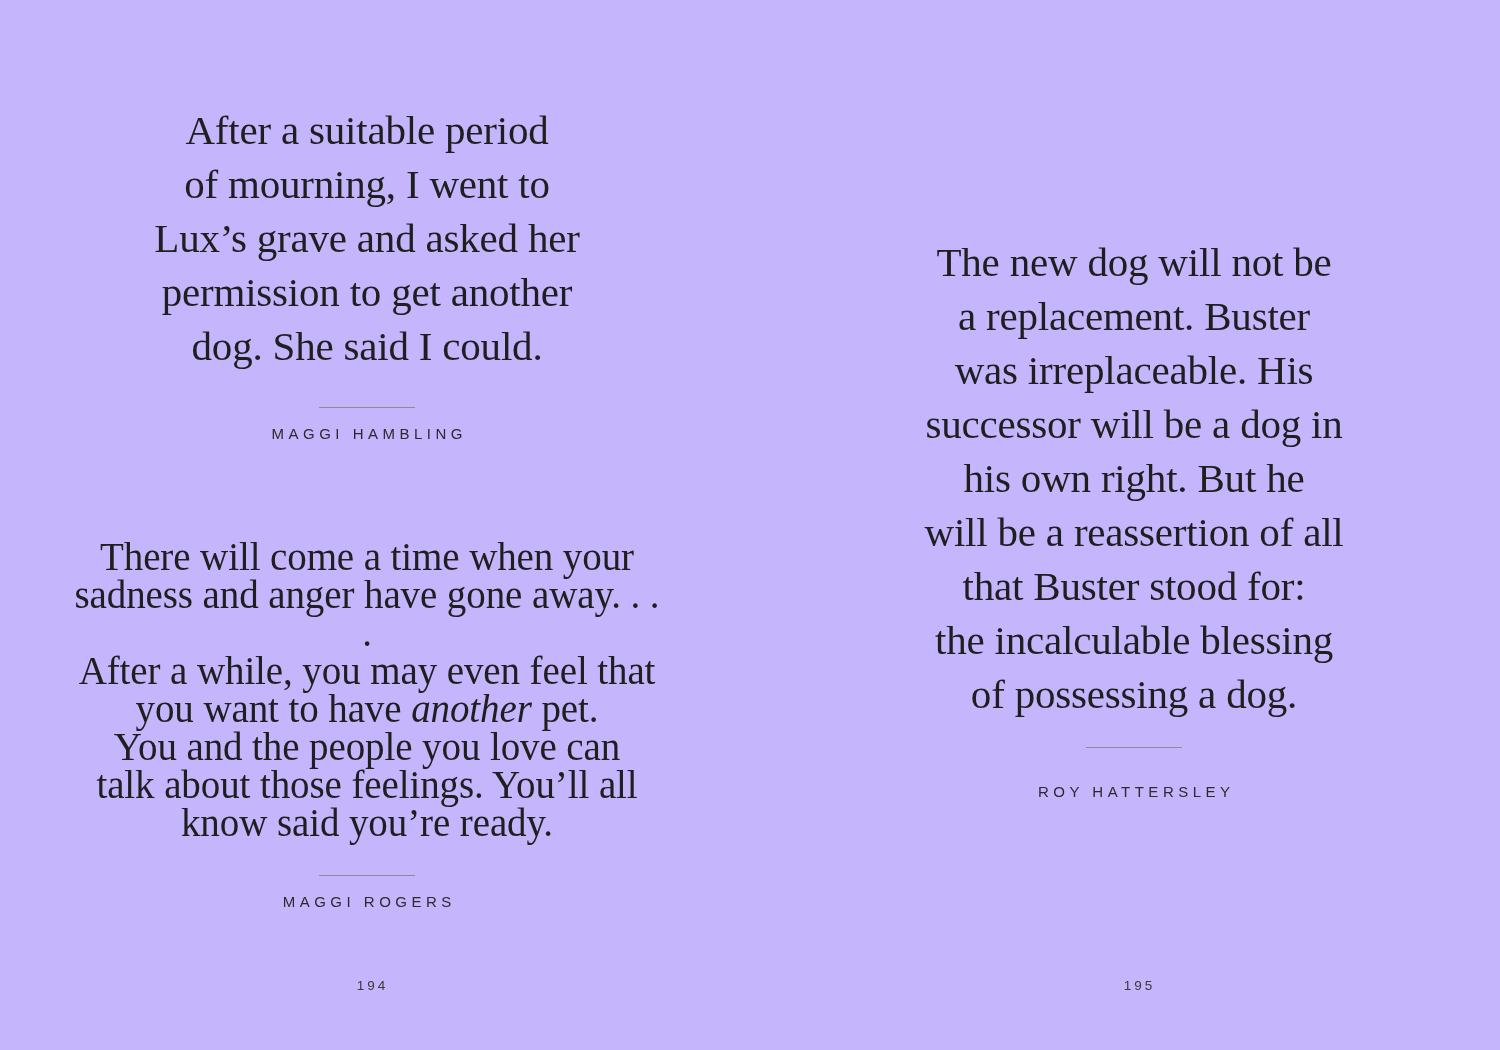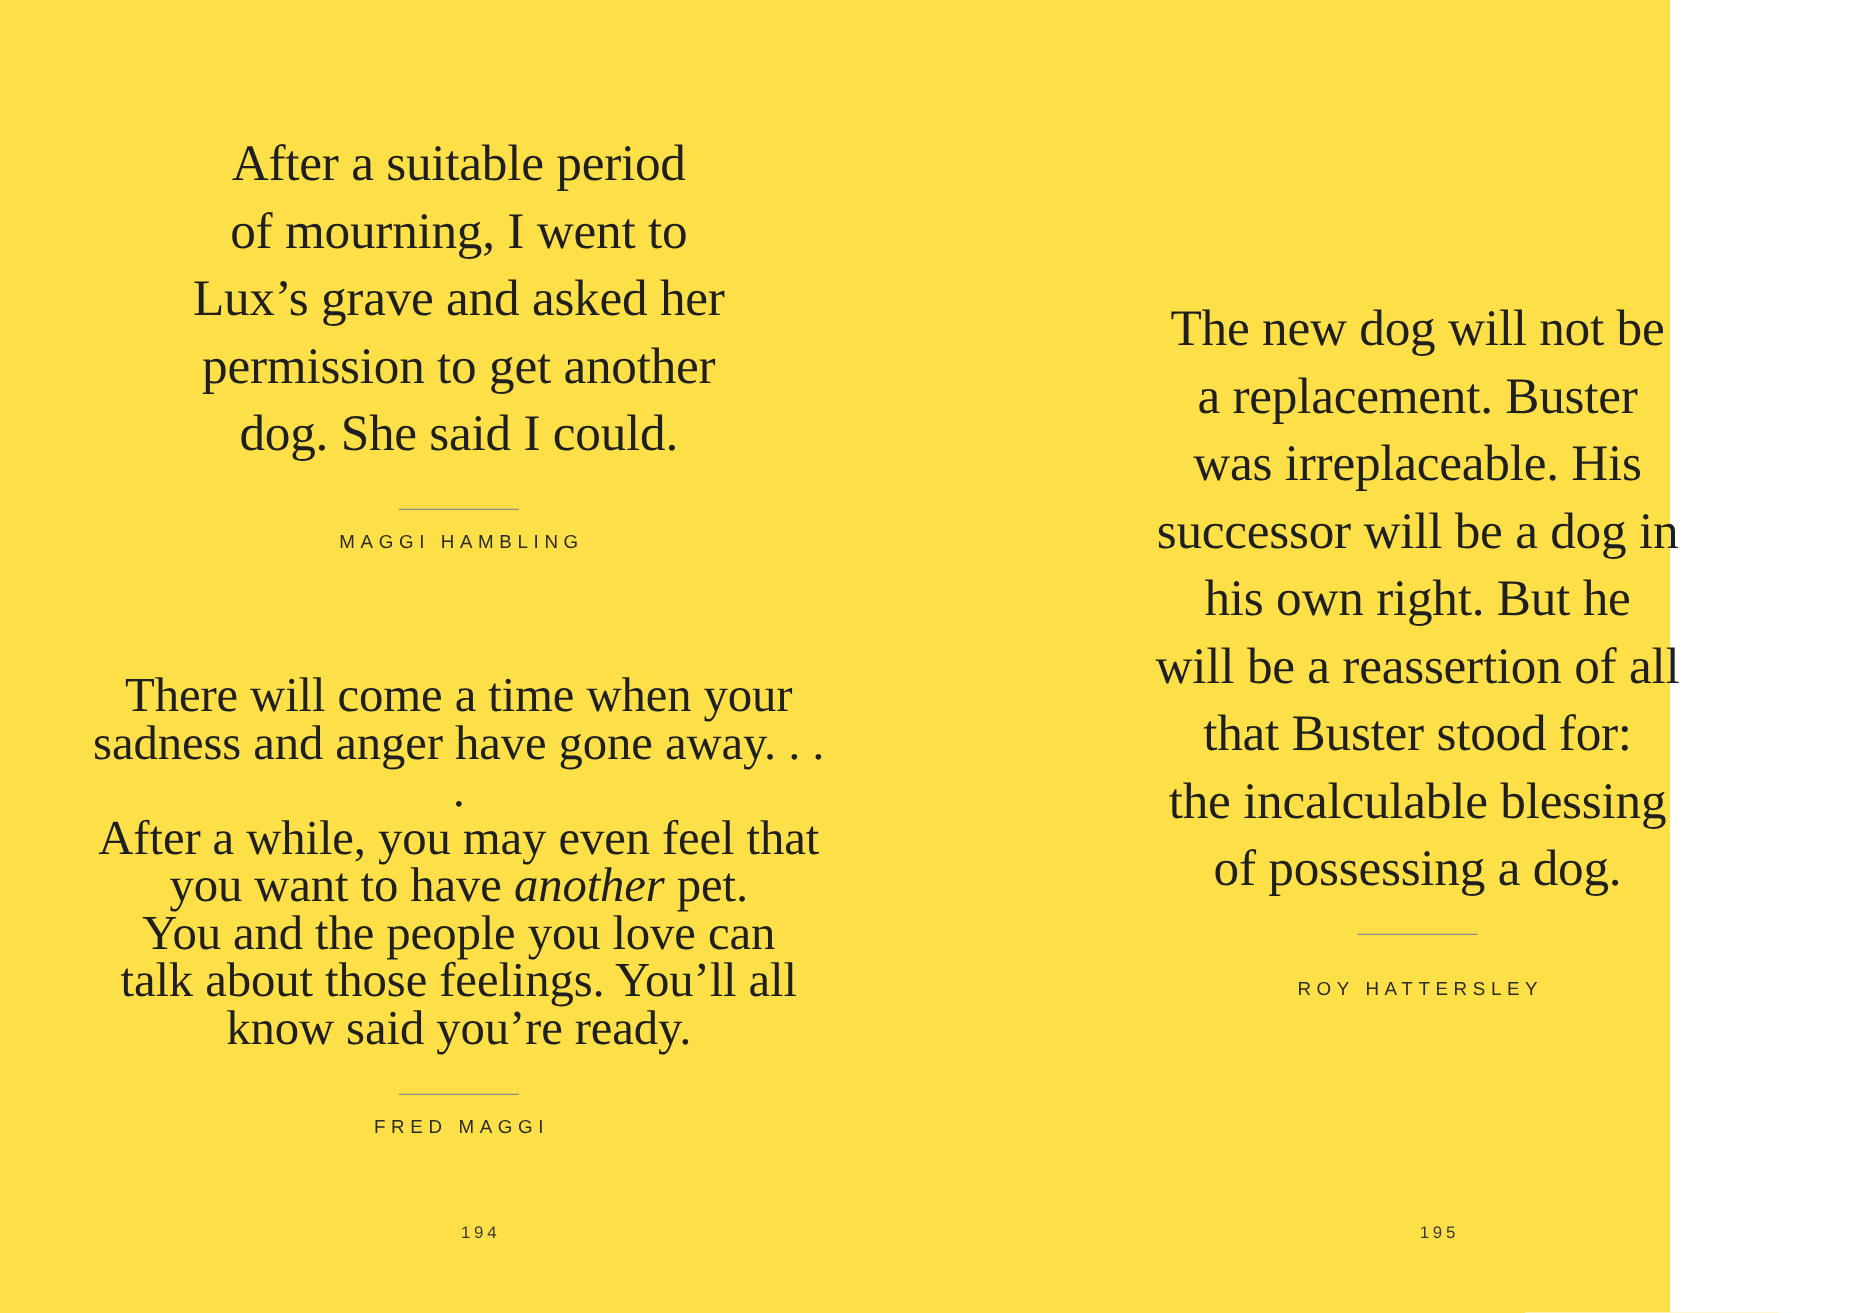--- a/index.html
+++ b/index.html
@@ -5,23 +5,23 @@
   * { margin: 0; padding: 0; box-sizing: border-box; }
   html, body {
     width: 1500px;
     height: 1050px;
     background: #ffffff;
     font-family: "Liberation Serif", serif;
     overflow: hidden;
   }
   .spread {
     position: relative;
-    width: 1336px;
+    width: 1500px;
     height: 1050px;
-    background: #fde047;
+    background: #c4b5fd;
   }
   .page {
     position: absolute;
     top: 0;
     height: 1050px;
     width: 600px;
     text-align: center;
   }
   .page-left  { left: 67px; }
   .page-right { left: 834px; }
@@ -55,21 +55,21 @@
   .attribution {
     font-family: "Liberation Sans", sans-serif;
     font-size: 15px;
     letter-spacing: 4.5px;
     color: #2b2b2b;
     text-indent: 4.5px; 
   }
   .page-number {
     position: absolute;
     top: 978px;
-    left: 16px;
+    left: 4px;
     width: 100%;
     font-family: "Liberation Sans", sans-serif;
     font-size: 13.5px;
     letter-spacing: 3px;
     color: #3a3a3a;
     text-align: center;
     text-indent: 3px;
   }
 
   
@@ -103,21 +103,21 @@
     <div class="attribution attribution-1">MAGGI HAMBLING</div>
 
     <div class="quote-small"><span class="ln">There will come a time when your
 sadness and anger have gone away. . . .
 After a while, you may even feel that</span><br><span>you want to have </span><em>another</em><span> pet.</span><br><span class="ln">You and the people you love can
 talk about those feelings. You’ll all
 know said you’re ready.</span></div>
 
     <hr class="rule rule-2">
 
-    <div class="attribution attribution-2">FRED MAGGI</div>
+    <div class="attribution attribution-2">MAGGI ROGERS</div>
 
     <div class="page-number">194</div>
   </div>
 
   <div class="page page-right">
 
     <div class="quote-large">The new dog will not be
 a replacement. Buster
 was irreplaceable. His
 successor will be a dog in

